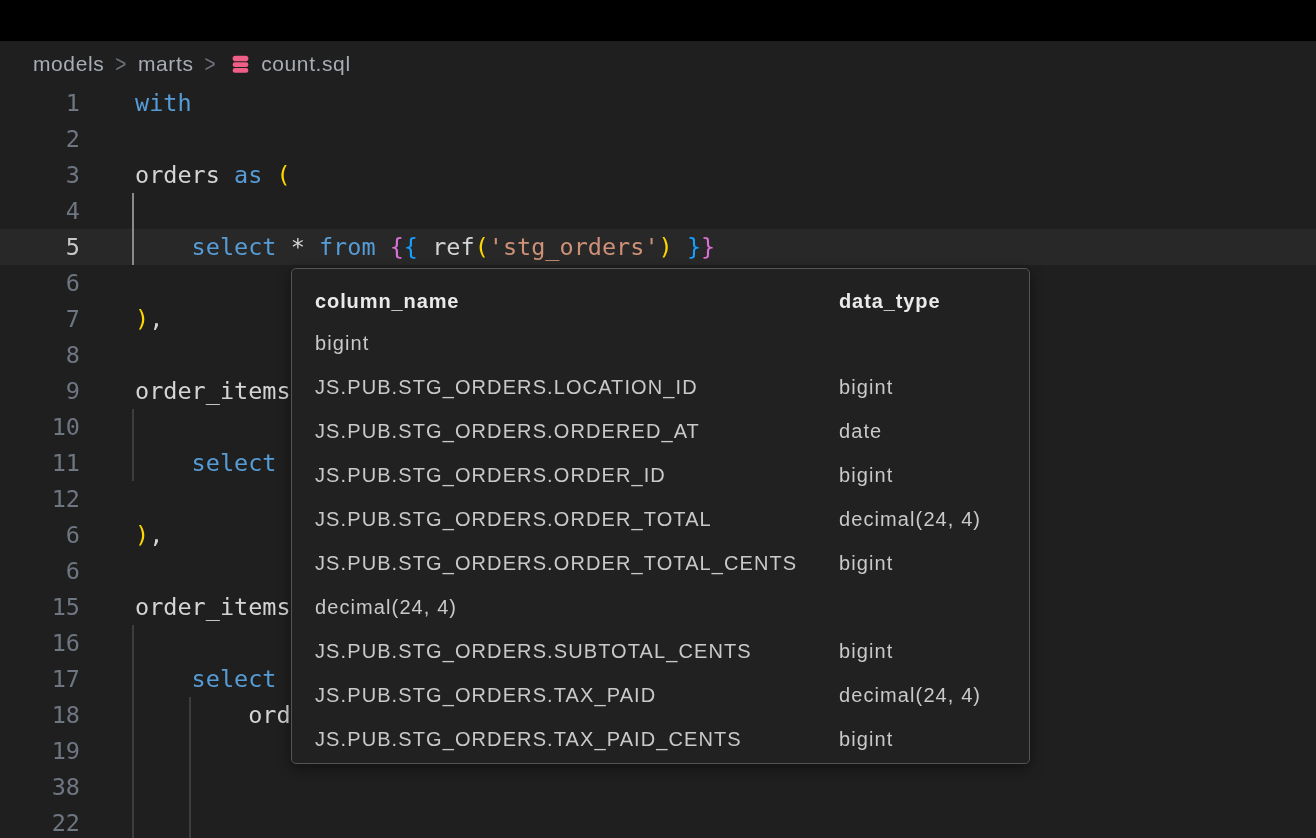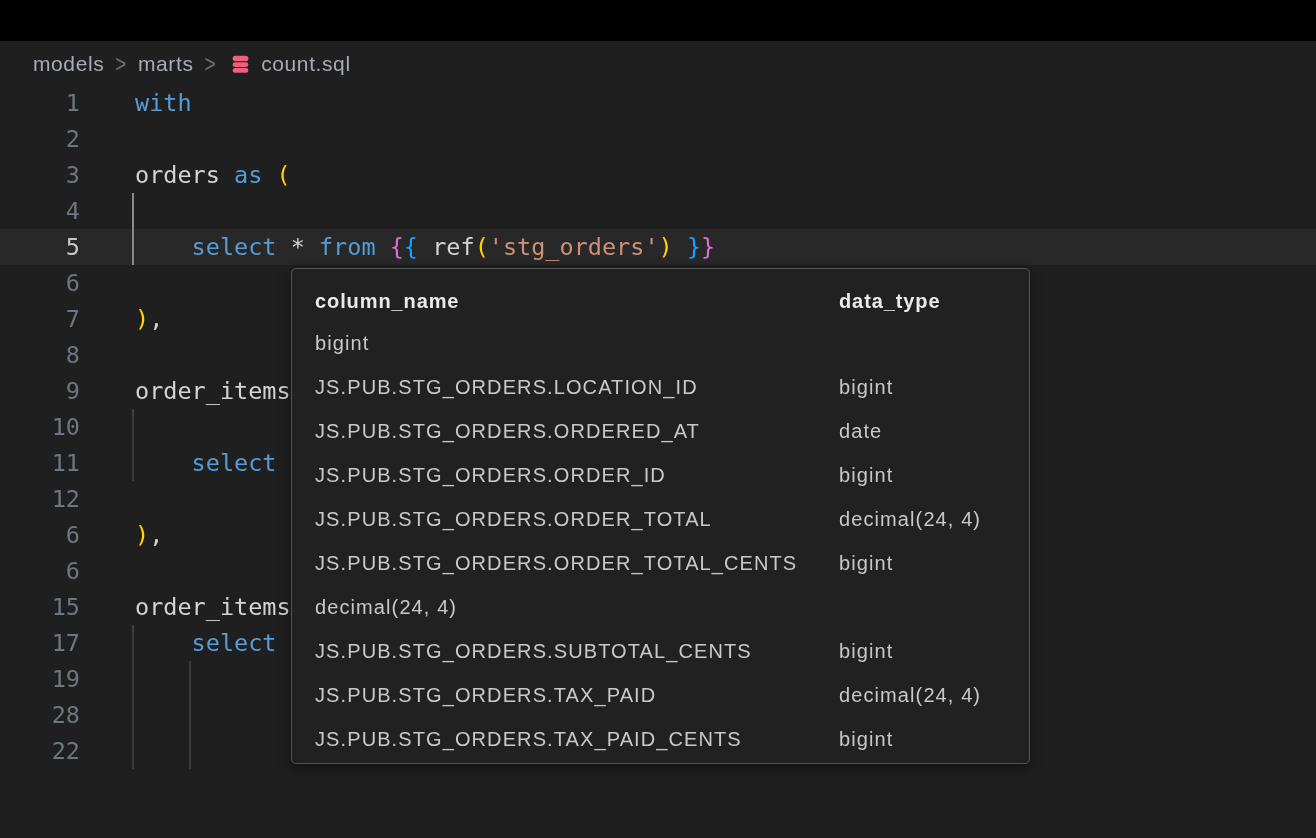--- a/index.html
+++ b/index.html
@@ -123,32 +123,43 @@
       </div>
       <div class="line">
         <span class="ln">6</span>
         <span class="code"></span>
       </div>
       <div class="line">
         <span class="ln">15</span>
         <span class="code"><span class="tk-id">order_items</span></span>
       </div>
       <div class="line">
+        <span class="ln">16</span>
+        <span class="guide" style="left: 132px;"></span>
+        <span class="code"></span>
+      </div>
+      <div class="line">
         <span class="ln">17</span>
         <span class="guide" style="left: 132px;"></span>
         <span class="code"><span class="tk-id">    </span><span class="tk-kw">select</span></span>
       </div>
       <div class="line">
+        <span class="ln">18</span>
+        <span class="guide" style="left: 132px;"></span>
+        <span class="guide" style="left: 188.64px;"></span>
+        <span class="code"><span class="tk-id">        </span><span class="tk-id">ord</span></span>
+      </div>
+      <div class="line">
         <span class="ln">19</span>
         <span class="guide" style="left: 132px;"></span>
         <span class="guide" style="left: 188.64px;"></span>
         <span class="code"></span>
       </div>
       <div class="line">
-        <span class="ln">28</span>
+        <span class="ln">38</span>
         <span class="guide" style="left: 132px;"></span>
         <span class="guide" style="left: 188.64px;"></span>
       </div>
       <div class="line">
         <span class="ln">22</span>
         <span class="guide" style="left: 132px;"></span>
         <span class="guide" style="left: 188.64px;"></span>
       </div>
     </div>
 

